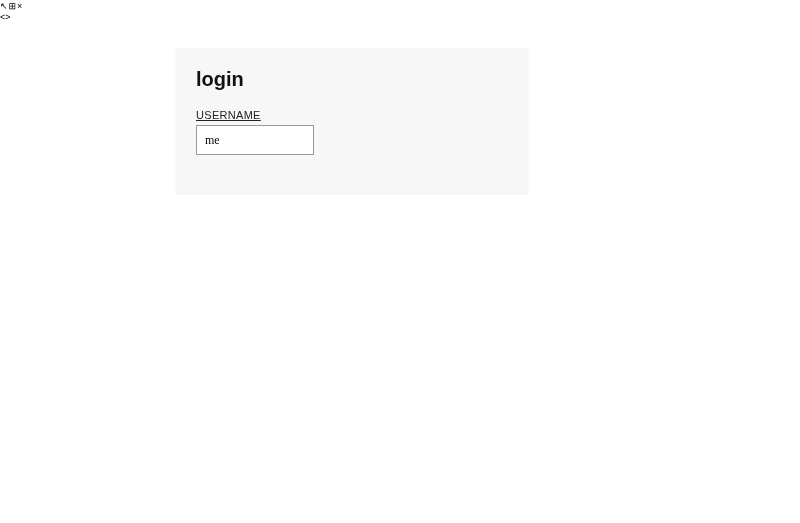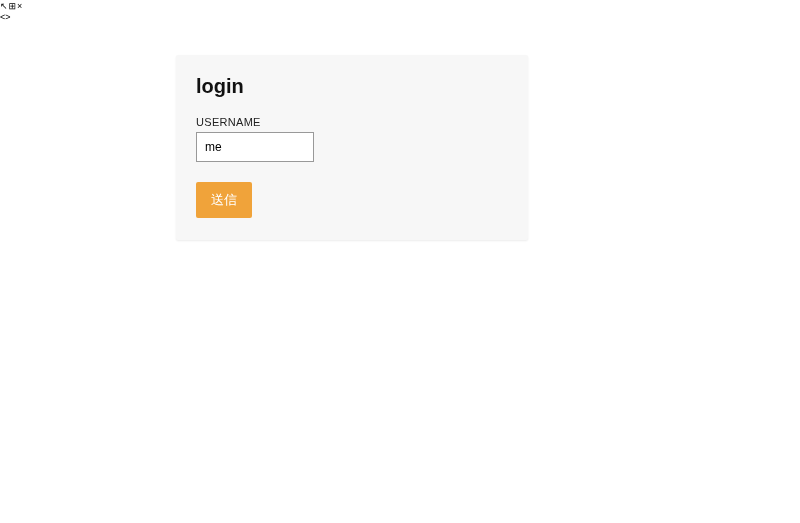--- a/index.html
+++ b/index.html
@@ -28,21 +28,21 @@
       display: flex;
       gap: 1px;
     }
     .toolbar-icon {
       font-size: 9px;
       line-height: 1;
       cursor: pointer;
     }
     .panel {
       position: absolute;
-      top: 55px;
+      top: 48px;
       left: 176px;
       width: 352px;
       background: #f7f7f7;
       border-radius: 2px;
       padding: 20px 20px 22px 20px;
       box-shadow: 0 1px 2px rgba(0,0,0,0.08);
     }
     .panel-title {
       font-size: 20px;
       font-weight: 600;
@@ -52,29 +52,30 @@
     .field-group {
       margin-bottom: 16px;
     }
     .field-label {
       font-size: 11px;
       font-weight: 500;
       color: #222;
       letter-spacing: 0.3px;
       margin-bottom: 4px;
       display: block;
+      text-decoration: underline;
     }
     .text-input {
       width: 118px;
       height: 30px;
       border: 1px solid #999;
       background: #fff;
       padding: 0 8px;
       font-size: 12px;
-      font-family: Liberation Sans, sans-serif;
+      font-family: Liberation Serif, serif;
       outline: none;
     }
     .text-input.focused {
       border: 2px solid #2079e2;
       padding: 0 7px;
     }
     .submit-btn {
       background: #f0a33a;
       color: #fff;
       border: none;
@@ -102,14 +103,13 @@
 
 <div class="panel">
   <div class="panel-title">login</div>
 
   <div class="field-group">
     <label class="field-label">USERNAME</label>
     <input type="text" class="text-input" value="me" style="">
   </div>
 
 
-  <button class="submit-btn">送信</button>
 </div>
 
 </body></html>

